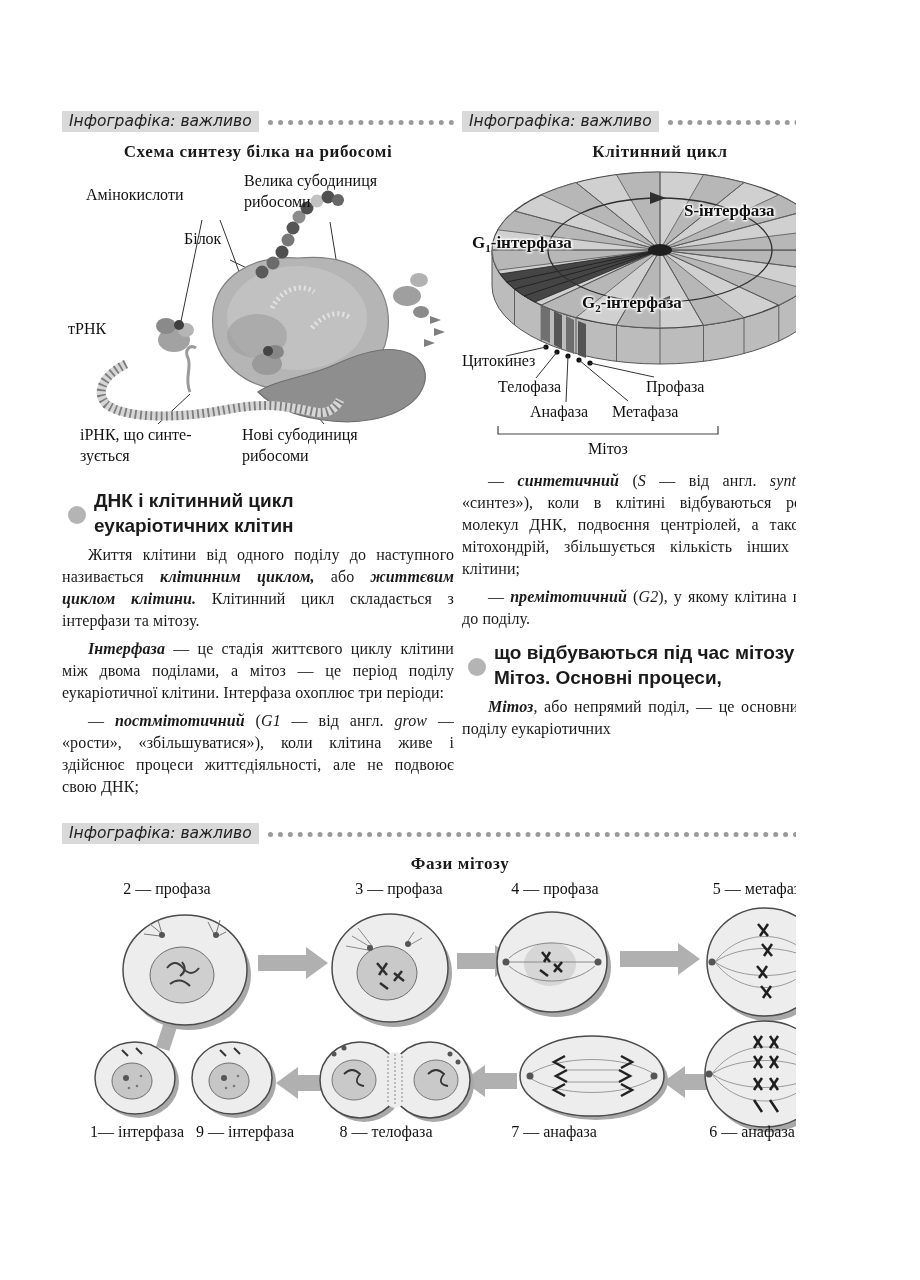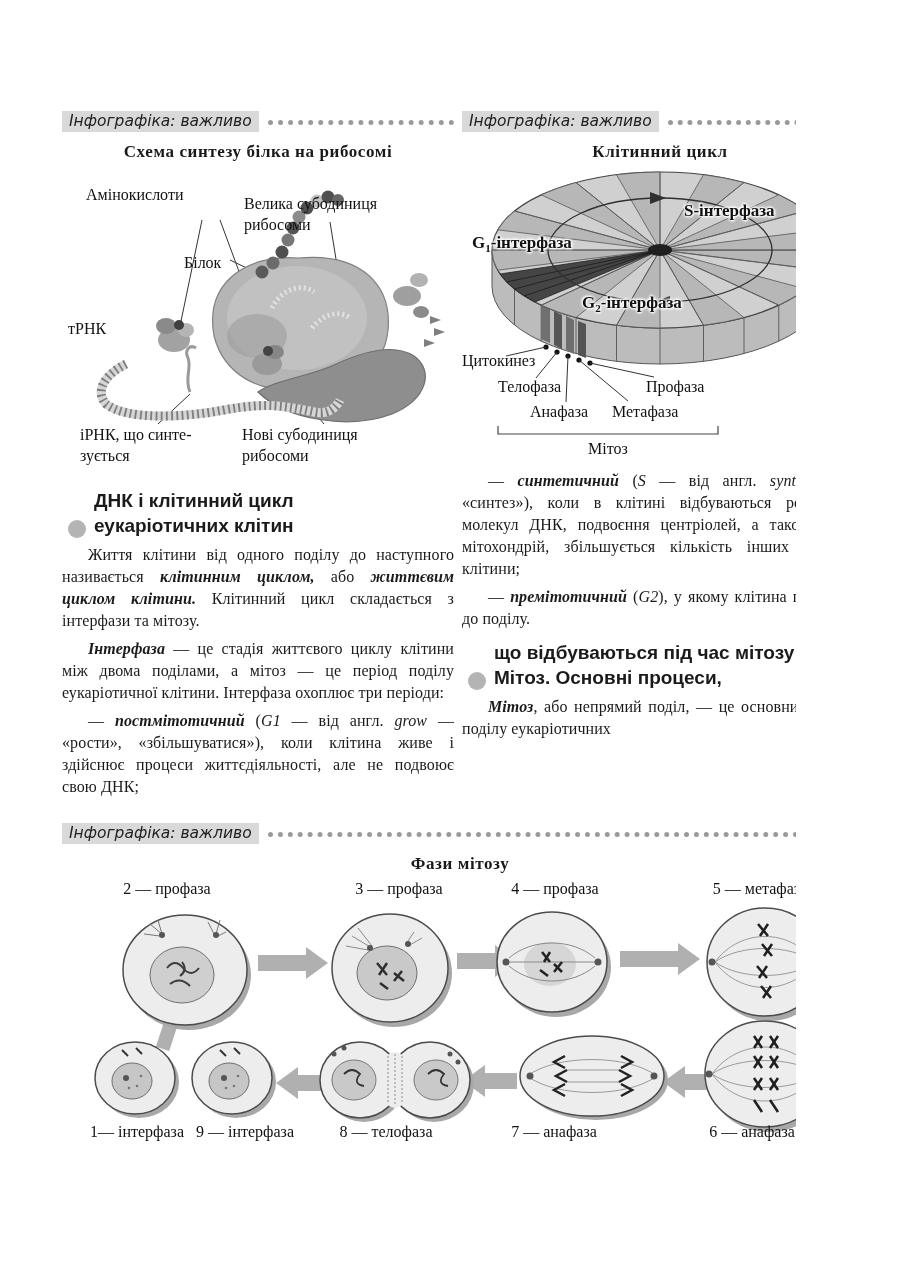--- a/index.html
+++ b/index.html
@@ -9,21 +9,21 @@
   .col.left{left:62px;width:392px;}
   .col.right{left:462px;width:396px;}
   .tagrow{display:flex;align-items:center;height:26px;}
   .tag{background:#d9d9d9;padding:1px 7px 2px;font-family:"DejaVu Sans",sans-serif;
        font-style:italic;font-size:15.5px;color:#222;white-space:nowrap;}
   .dots{flex:1;border-top:5px dotted #9a9a9a;margin-left:9px;margin-top:2px;height:0;}
   .figtitle{font-weight:bold;font-size:17px;text-align:center;margin:8px 0 0;letter-spacing:.6px;}
   .figure{position:relative;margin-top:6px;}
   .fig-label{position:absolute;font-size:16px;line-height:21px;color:#111;}
   .halo{font-weight:bold;font-size:17px;text-shadow:0 0 3px #fff,0 0 3px #fff,0 0 4px #fff,1px 1px 2px #fff,-1px -1px 2px #fff;}
-  .sechead{display:flex;margin-top:10px;align-items:flex-end;}
+  .sechead{display:flex;margin-top:10px;align-items:center;}
   .bullet{width:18px;height:18px;border-radius:50%;background:#b4b4b4;margin:3px 8px 0 6px;flex:none;}
   .sechead .lines{font-family:"Liberation Sans",sans-serif;font-weight:bold;font-size:19px;line-height:25px;}
   p.body{font-size:16px;line-height:22px;text-align:justify;text-indent:26px;margin:6px 0 0;letter-spacing:.1px;}
   .seg-bi{font-weight:bold;font-style:italic;}
   .seg-i{font-style:italic;}
   .bottom{position:absolute;left:62px;top:820px;width:796px;height:340px;background:#fff;z-index:5;}
   .cells-figure{position:relative;margin-top:4px;height:270px;}
   .cell-label{position:absolute;font-size:16px;text-align:center;color:#111;}
   .theme-label{position:absolute;left:795px;top:1078px;width:160px;text-align:center;
        transform:rotate(-90deg);font-style:italic;font-size:20px;color:#666;
@@ -94,22 +94,22 @@
           <circle cx="206" cy="183" r="5" fill="#444"></circle>
           <ellipse cx="345" cy="128" rx="14" ry="10" fill="#9f9f9f"></ellipse>
           <ellipse cx="357" cy="112" rx="9" ry="7" fill="#b2b2b2"></ellipse>
           <ellipse cx="359" cy="144" rx="8" ry="6" fill="#8b8b8b"></ellipse>
           <path d="M368,156 l11,-4 l-11,-4 Z" fill="#7f7f7f"></path>
           <path d="M372,168 l11,-4 l-11,-4 Z" fill="#7f7f7f"></path>
           <path d="M362,179 l11,-4 l-11,-4 Z" fill="#7f7f7f"></path>
         </g>
       </svg>
       <span class="fig-label" style="left:24px;top:16px;">Амінокислоти</span>
-      <span class="fig-label" style="left:182px;top:2px;margin-top:23px;"><span>Велика субодиниця</span><br><span>рибосоми</span></span>
-      <span class="fig-label" style="left:122px;top:84px;">Білок</span>
+      <span class="fig-label" style="left:182px;top:2px;"><span>Велика субодиниця</span><br><span>рибосоми</span></span>
+      <span class="fig-label" style="left:122px;top:60px;">Білок</span>
       <span class="fig-label" style="left:6px;top:150px;">тРНК</span>
       <span class="fig-label" style="left:18px;top:256px;"><span>іРНК, що синте-</span><br><span>зується</span></span>
       <span class="fig-label" style="left:180px;top:256px;"><span>Нові субодиниця</span><br><span>рибосоми</span></span>
     </div>
 
     <div class="sechead">
       <span class="bullet"></span>
       <div class="lines">
         <div>ДНК і клітинний цикл</div>
         <div>еукаріотичних клітин</div>

